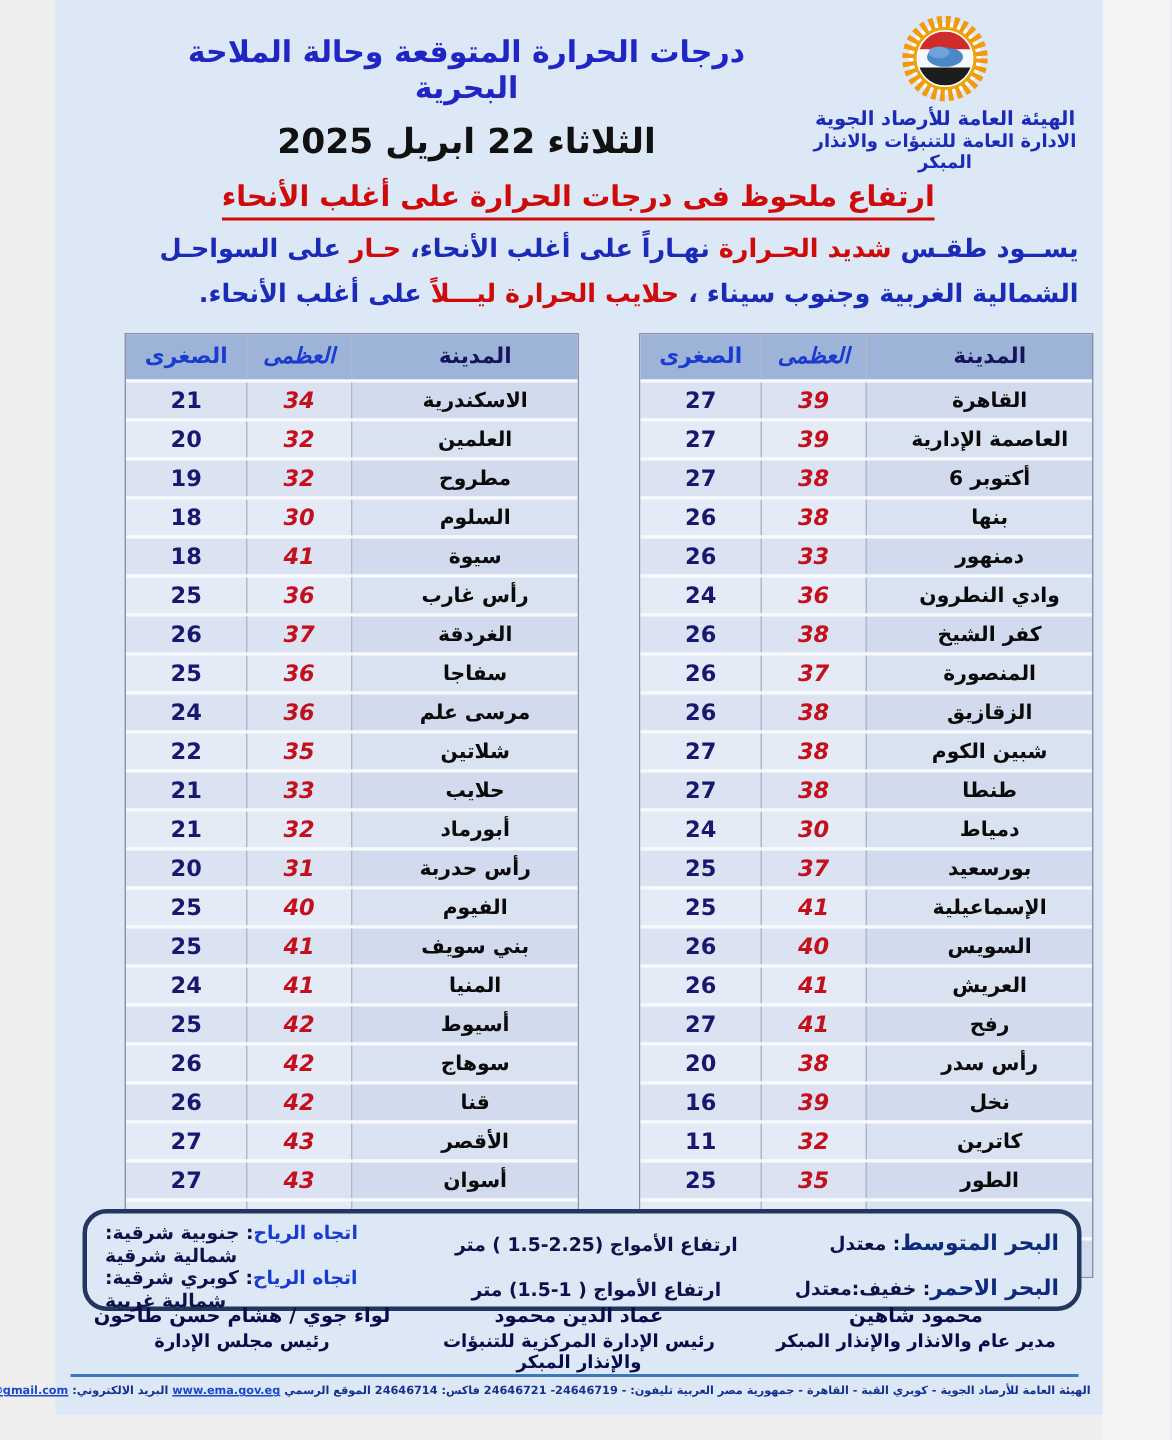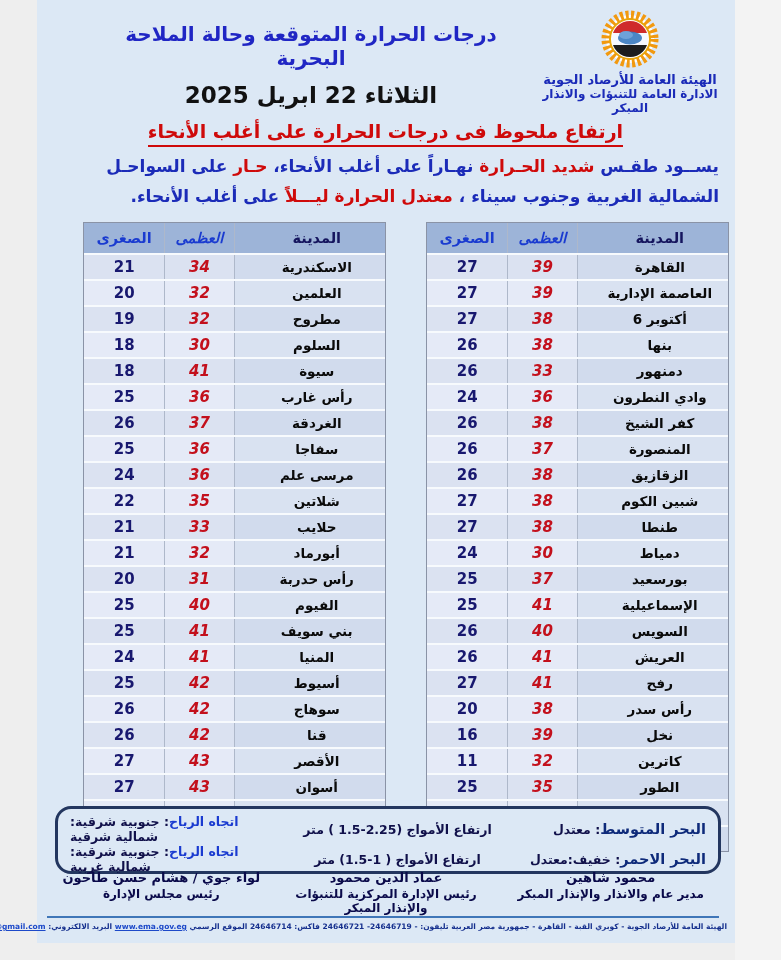--- a/index.html
+++ b/index.html
@@ -122,21 +122,21 @@
   <span class="blue">يســود طقـس </span>
 
   <span class="red">شديد الحـرارة</span>
 
   <span class="blue"> نهـاراً على أغلب الأنحاء، </span>
 
   <span class="red">حـار</span>
 
   <span class="blue"> على السواحـل الشمالية الغربية وجنوب سيناء ، </span>
 
-  <span class="red">معتدل الحرارة ليـــلاً</span>
+  <span class="red">حلايب الحرارة ليـــلاً</span>
 
   <span class="blue"> على أغلب الأنحاء.</span>
 </div>
 
   <div class="tables">
 
     <div class="wtable">
       <div class="thead">
         <div class="cell c-city">المدينة</div>
         <div class="cell c-max">العظمى</div>
@@ -433,21 +433,21 @@
   <div class="seabox">
   <div class="sea-row">
     <div class="sea-name-block"><span class="sea-name">البحر المتوسط</span><span>: معتدل</span></div>
     <div class="sea-waves">ارتفاع الأمواج (2.25-1.5 ) متر</div>
     <div class="sea-wind"><span class="sea-wind-label">اتجاه الرياح</span><span>: جنوبية شرقية: شمالية شرقية</span></div>
   </div>
 
   <div class="sea-row">
     <div class="sea-name-block"><span class="sea-name">البحر الاحمر</span><span>:  خفيف:معتدل</span></div>
     <div class="sea-waves">ارتفاع الأمواج ( 1-1.5) متر</div>
-    <div class="sea-wind"><span class="sea-wind-label">اتجاه الرياح</span><span>: جنوبية شرقية: شمالية غربية</span></div>
+    <div class="sea-wind"><span class="sea-wind-label">اتجاه الرياح</span><span>: كوبري شرقية: شمالية غربية</span></div>
   </div>
 </div>
 
   <div class="sigs">
   <div class="sig">
     <div class="sig-name">محمود شاهين</div>
     <div class="sig-title">مدير عام والانذار والإنذار المبكر</div>
   </div>
 
   <div class="sig">

